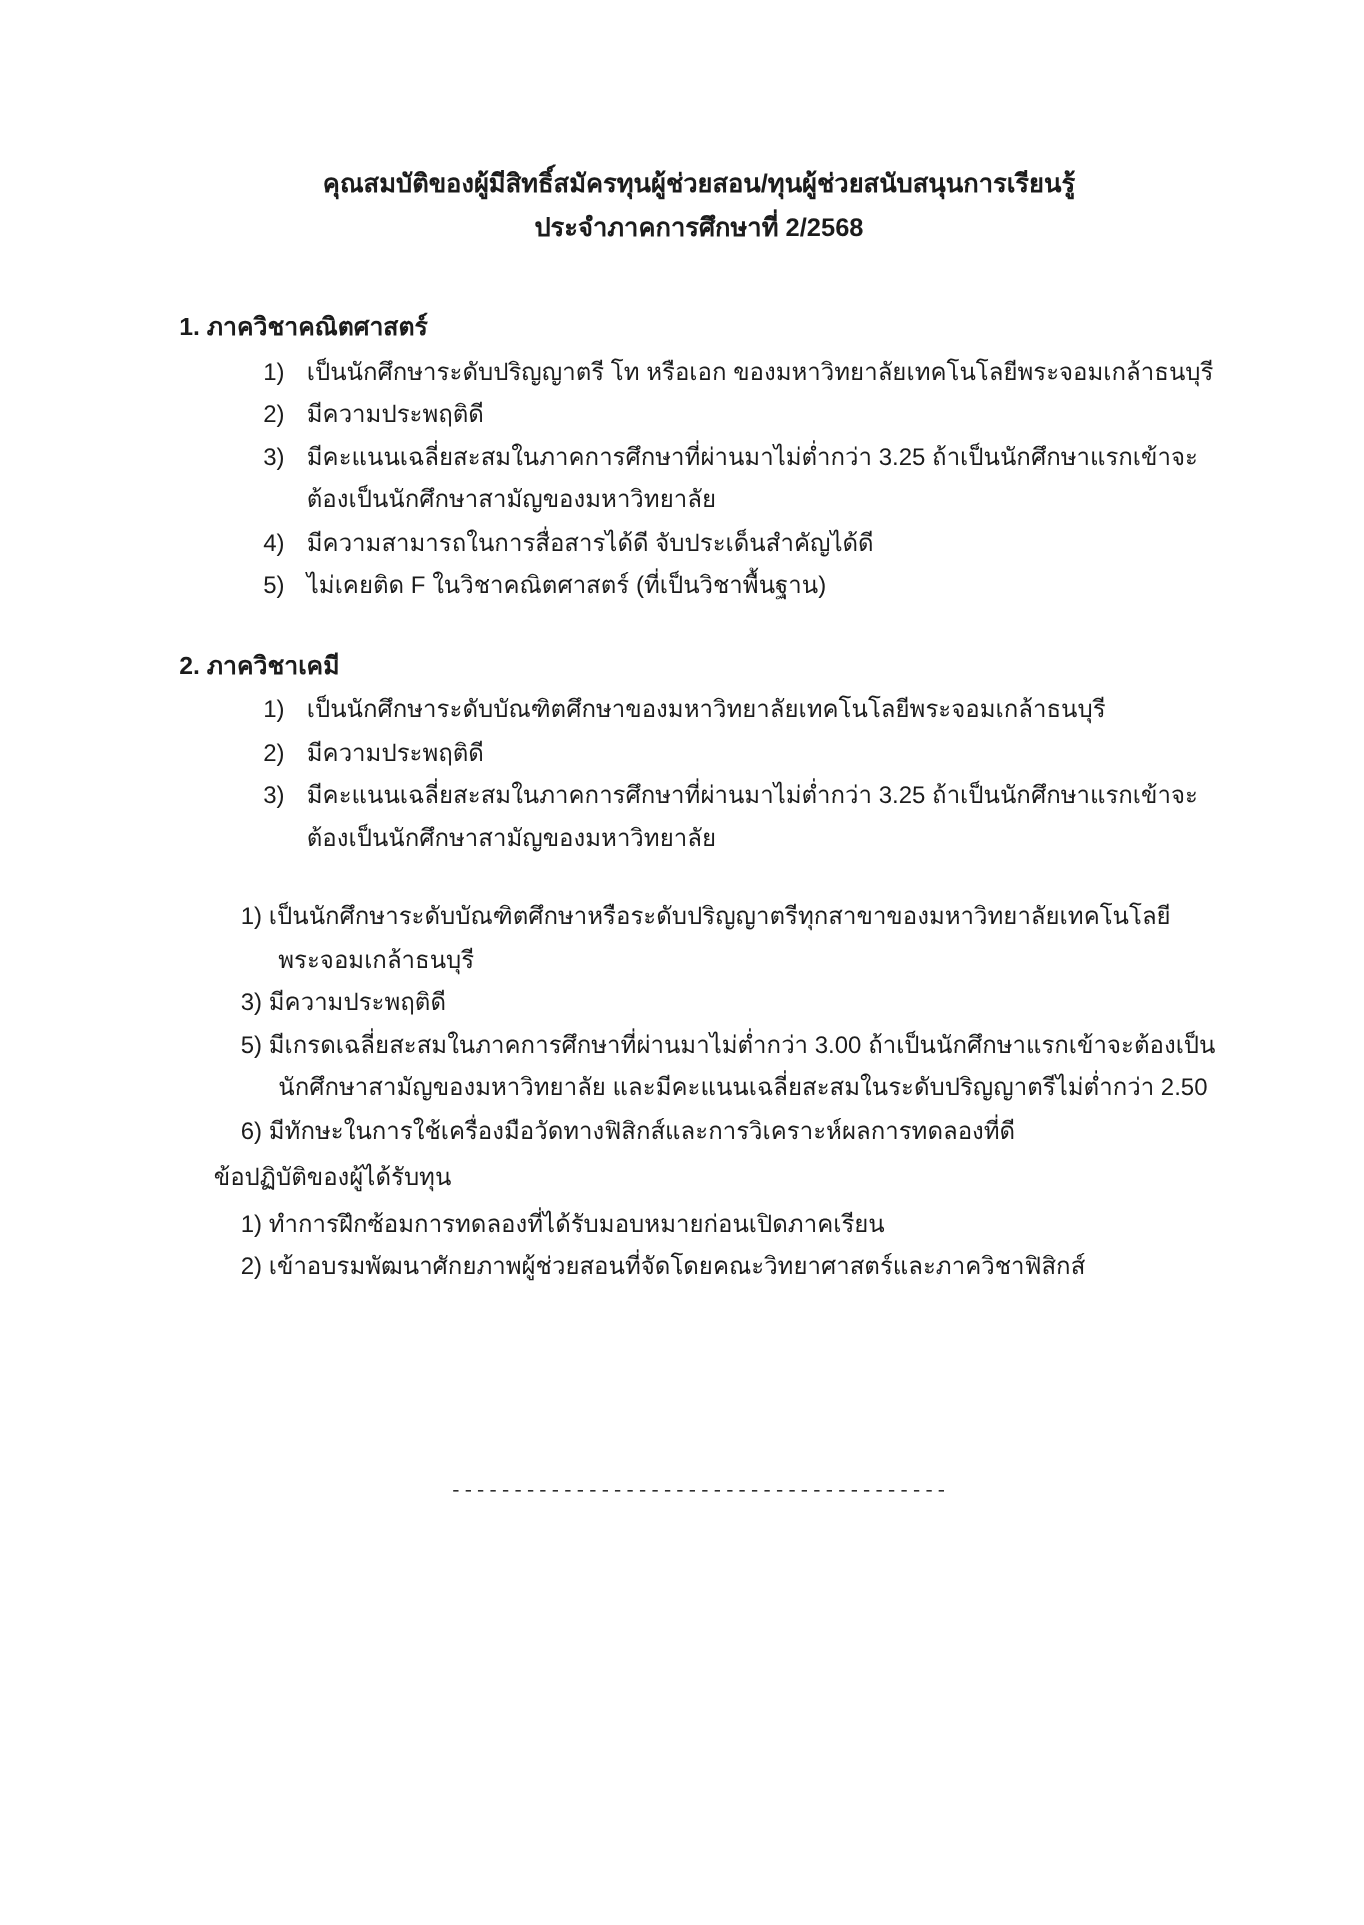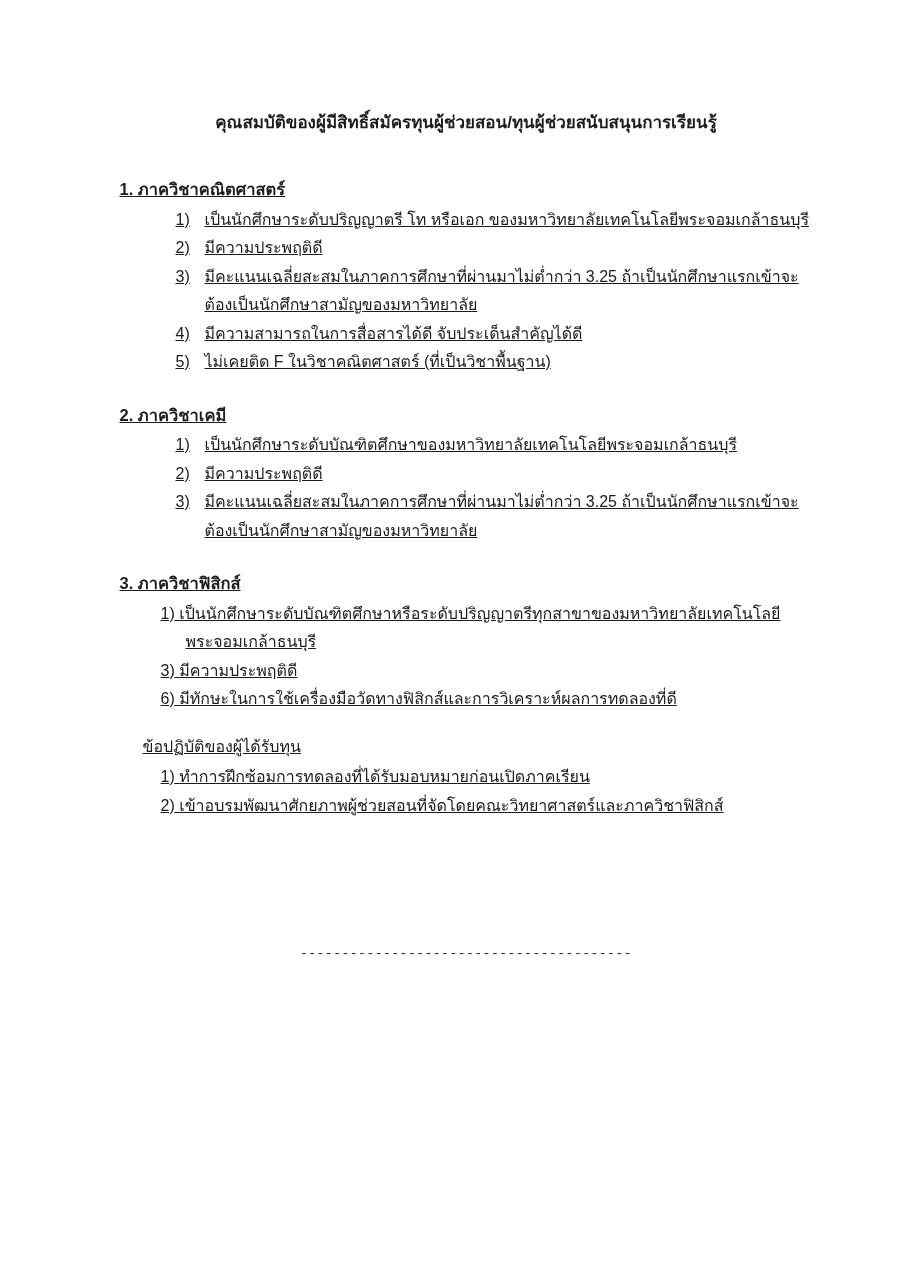--- a/index.html
+++ b/index.html
@@ -22,21 +22,20 @@
     padding: 108px 84px 0 107px;
   }
   .doc-title {
     text-align: center;
     font-weight: bold;
     font-size: 17px;
     line-height: 29px;
   }
   .section {
     margin-top: 24px;
-    text-decoration: underline;
   }
   .section-heading {
     font-weight: bold;
     font-size: 16.5px;
     line-height: 28.5px;
   }
   .first-section {
     margin-top: 38px;
   }
   ul.item-list {
@@ -57,40 +56,41 @@
     max-width: 625px;
   }
   
   ul.inline-num li.item {
     margin-left: 41px;
     padding-left: 25px;
     text-indent: -25px;
     max-width: 670px;
   }
   .duties-heading {
-    margin-top: 19px;
+    margin-top: 3px;
     margin-left: 23px;
     line-height: 28.5px;
   }
   .divider {
     margin-top: 120px;
     text-align: center;
     font-family: "Liberation Mono", monospace;
     font-size: 13px;
     letter-spacing: 0.5px;
     color: #1c1c1c;
   }
 </style>
 </head>
 <body>
 
 <div class="page">
 
   <div class="doc-title">
     <div>คุณสมบัติของผู้มีสิทธิ์สมัครทุนผู้ช่วยสอน/ทุนผู้ช่วยสนับสนุนการเรียนรู้</div>
+    <div>ประจำภาคการศึกษาที่ 2/2568</div>
   </div>
 
   <div class="section first-section">
     <div class="section-heading">1. ภาควิชาคณิตศาสตร์</div>
     <ul class="item-list tabbed">
       <li class="item">
         <span class="item-num">1)</span>
         <span class="item-text">เป็นนักศึกษาระดับปริญญาตรี  โท หรือเอก ของมหาวิทยาลัยเทคโนโลยีพระจอมเกล้าธนบุรี</span>
       </li>
       <li class="item">
@@ -124,29 +124,32 @@
         <span class="item-text">มีความประพฤติดี</span>
       </li>
       <li class="item">
         <span class="item-num">3)</span>
         <span class="item-text">มีคะแนนเฉลี่ยสะสมในภาคการศึกษาที่ผ่านมาไม่ต่ำกว่า 3.25 ถ้าเป็นนักศึกษาแรกเข้าจะต้องเป็นนักศึกษาสามัญของมหาวิทยาลัย</span>
       </li>
     </ul>
   </div>
 
   <div class="section">
-    <div class="section-heading">3. ภาควิชาฟิสิกส์</div>
     <ul class="item-list inline-num">
       <li class="item">
         <span class="item-num">1)</span>
         <span class="item-text">เป็นนักศึกษาระดับบัณฑิตศึกษาหรือระดับปริญญาตรีทุกสาขาของมหาวิทยาลัยเทคโนโลยีพระจอมเกล้าธนบุรี</span>
       </li>
       <li class="item">
         <span class="item-num">3)</span>
         <span class="item-text">มีความประพฤติดี</span>
+      </li>
+      <li class="item">
+        <span class="item-num">5)</span>
+        <span class="item-text">มีเกรดเฉลี่ยสะสมในภาคการศึกษาที่ผ่านมาไม่ต่ำกว่า 3.00 ถ้าเป็นนักศึกษาแรกเข้าจะต้องเป็นนักศึกษาสามัญของมหาวิทยาลัย และมีคะแนนเฉลี่ยสะสมในระดับปริญญาตรีไม่ต่ำกว่า 2.50</span>
       </li>
       <li class="item">
         <span class="item-num">6)</span>
         <span class="item-text">มีทักษะในการใช้เครื่องมือวัดทางฟิสิกส์และการวิเคราะห์ผลการทดลองที่ดี</span>
       </li>
     </ul>
 
     <div class="duties-heading">ข้อปฏิบัติของผู้ได้รับทุน</div>
     <ul class="item-list inline-num">
       <li class="item">

